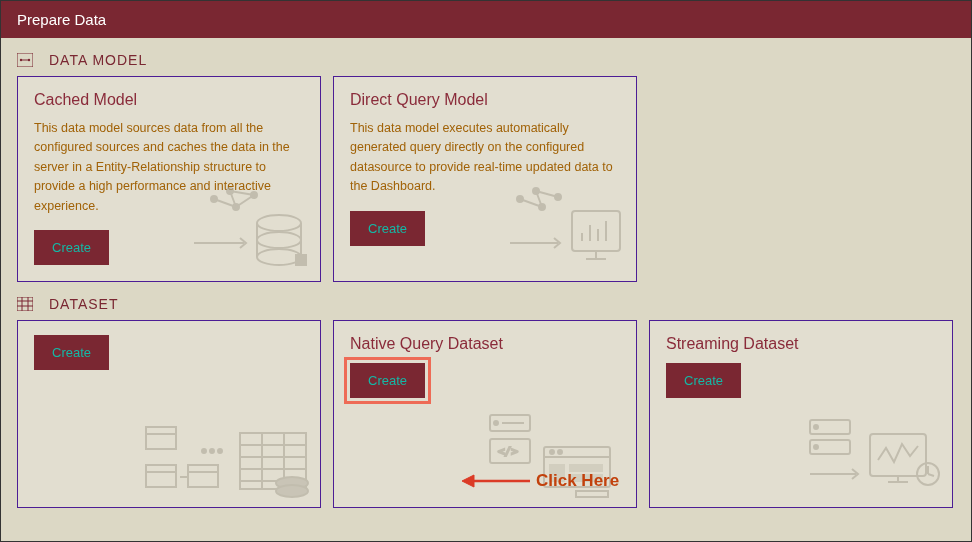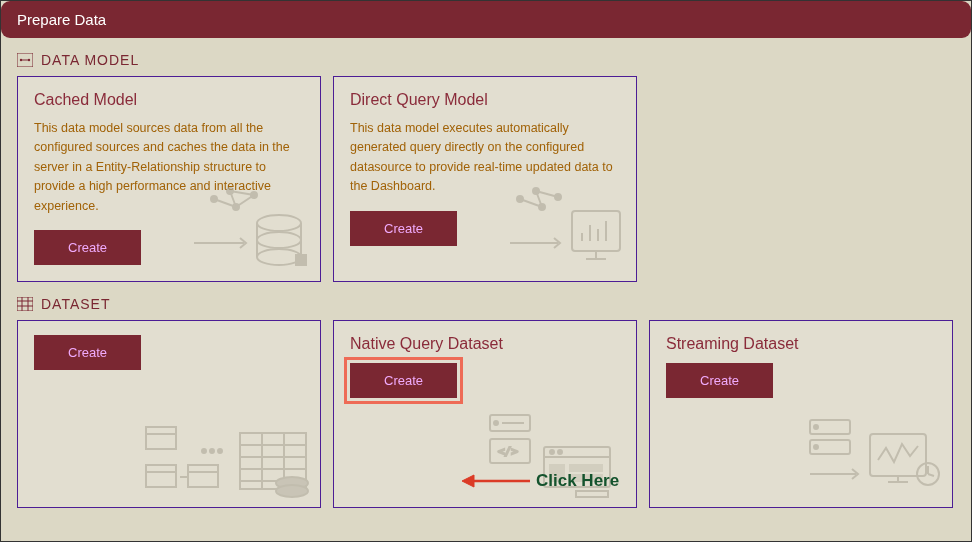--- a/index.html
+++ b/index.html
@@ -9,26 +9,25 @@
   width: 972px;
   height: 542px;
   overflow: hidden;
   border: 1px solid #333;
 }
 .header {
   background: #7a2732;
   color: #fff;
   padding: 10px 16px;
   font-size: 15px;
-  border-radius: 9px;
 }
 .section-header {
   display: flex;
   align-items: center;
-  gap: 8px;
+  gap: 16px;
   padding: 14px 16px 8px 16px;
   color: #7a2732;
   font-size: 14px;
   letter-spacing: 1px;
 }
 .section-header svg { flex-shrink: 0; }
 .cards {
   display: flex;
   gap: 12px;
   padding: 0 16px;
@@ -49,42 +48,42 @@
   font-weight: 500;
 }
 .card-desc {
   color: #a16207;
   font-size: 12.5px;
   line-height: 1.55;
   margin-bottom: 14px;
 }
 .create-btn {
   background: #7a2732;
-  color: #f0abfc;
+  color: #14b8a6;
   border: none;
-  padding: 10px 34px;
+  padding: 10px 18px;
   font-size: 13px;
   cursor: pointer;
   position: relative;
   z-index: 2;
 }
 .create-btn.highlight {
   outline: 3px solid #ee6b56;
   outline-offset: 3px;
 }
 .card-art {
   position: absolute;
   right: 6px;
   bottom: 6px;
   opacity: 0.55;
   pointer-events: none;
 }
 .annotation {
   position: absolute;
-  color: #14532d;
+  color: #c2410c;
   font-size: 17px;
   font-weight: 600;
   display: flex;
   align-items: center;
   gap: 6px;
   z-index: 5;
 }
 .arrow-svg { stroke: #db3b26; fill: #db3b26; }
 </style>
 </head>

